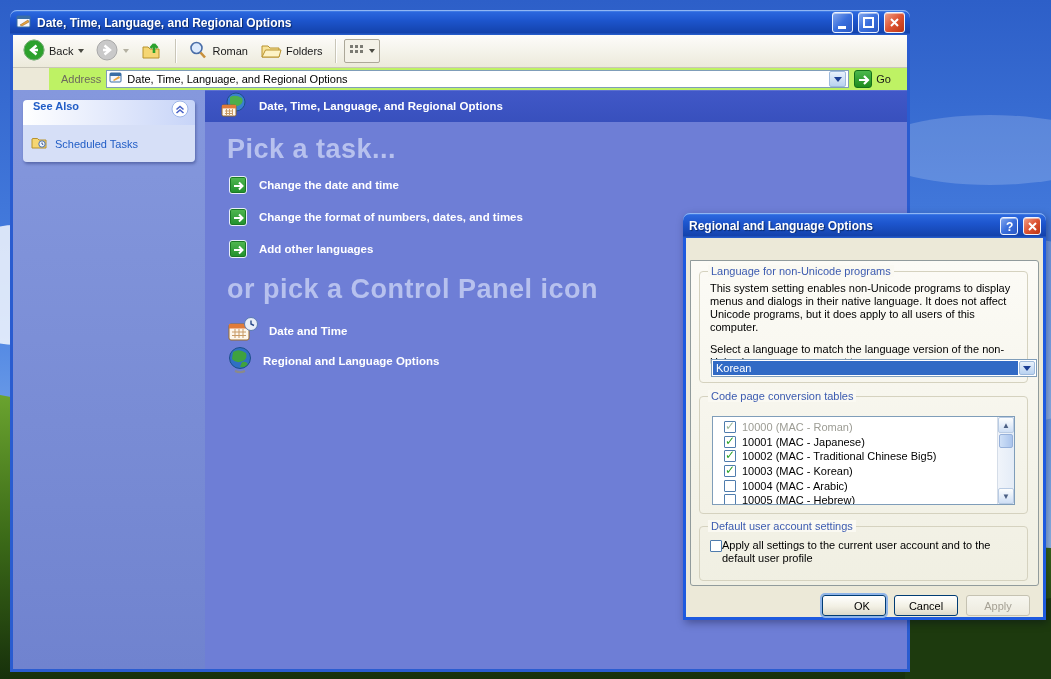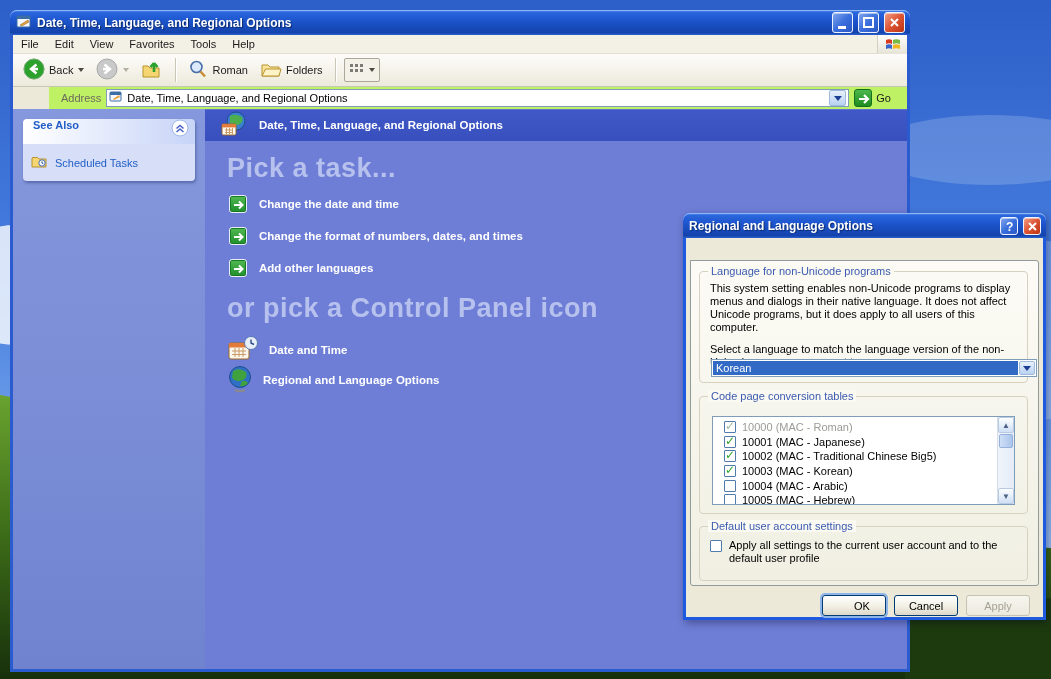--- a/index.html
+++ b/index.html
@@ -108,21 +108,21 @@
   .cb { width:12px; height:12px; background:#fff; border:1px solid #4f7cad; border-radius:1px; position:relative; flex:0 0 auto; }
   .cb.checked::before { content:"✓"; position:absolute; left:0px; top:-3px; font-size:12px; font-weight:bold; color:#2ba228; }
   .cb.checked.dim::before { color:#9ab89a; }
   .scrollbar { width:17px; background:linear-gradient(90deg,#f0f4fa,#e4ecf7); border-left:1px solid #d5dde8; display:flex; flex-direction:column; }
   .sb-btn { height:16px; border:1px solid #b9cbe3; border-radius:2px; background:linear-gradient(180deg,#fdfefe,#cfdff5);
     display:flex; align-items:center; justify-content:center; font-size:8px; color:#4d6185; }
   .sb-btn.down { margin-top:auto; }
   .sb-thumb { height:14px; margin:1px 1px; border:1px solid #97b1da; border-radius:2px; background:linear-gradient(90deg,#cfe0f7,#aac4ec); }
 
   #gb-user { top:265px; height:55px; }
-  .cb-row { display:flex; gap:7px; padding:12px 6px 0 10px; }
+  .cb-row { display:flex; padding:12px 6px 0 10px; }
   .cb-row .cb { margin-top:1px; }
   .cb-label { width:300px; line-height:13px; color:#000; }
 
   .dlg-buttons { position:absolute; top:357px; right:13px; display:flex; gap:8px; }
   .btn-xp { width:64px; height:21px; border:1px solid #003c74; border-radius:3px; color:#000; font-size:11px;
     background:linear-gradient(180deg,#ffffff,#f2f0e4 55%,#dcd9ca); display:flex; align-items:center; justify-content:center; }
   .btn-xp.default { box-shadow:0 0 0 2px #8fb4e8;padding-left:16px; }
   .btn-xp.disabled { border-color:#c5c2b2; color:#a5a195; background:linear-gradient(180deg,#f7f6ef,#eceade); }
 
   .icon { display:inline-block; flex:0 0 auto; }
@@ -175,36 +175,20 @@
       </span>
     <span class="cap-btn close">
         <svg width="21" height="21">
           <path d="M6 6 L13 13 M13 6 L6 13" stroke="#fff" stroke-width="2"></path>
         </svg>
       </span>
   </div>
 
   <div class="win-frame">
 
-    <div class="menubar">
-      <span class="menu-item">File</span>
-      <span class="menu-item">Edit</span>
-      <span class="menu-item">View</span>
-      <span class="menu-item">Favorites</span>
-      <span class="menu-item">Tools</span>
-      <span class="menu-item">Help</span>
-      <span class="menu-logo">
-        <svg width="16" height="14">
-            <path d="M1 3 Q4 1.5 7 3 L7 7 Q4 5.5 1 7 Z" fill="#d93b21"></path>
-            <path d="M8 3 Q11 1.5 15 3 L15 7 Q11 5.5 8 7 Z" fill="#76b944"></path>
-            <path d="M1 8 Q4 6.5 7 8 L7 12 Q4 10.5 1 12 Z" fill="#3a65c8"></path>
-            <path d="M8 8 Q11 6.5 15 8 L15 12 Q11 10.5 8 12 Z" fill="#f0b51f"></path>
-          </svg>
-      </span>
-    </div>
 
     <div class="toolbar">
       <span class="tb-btn">
         <span class="icon">
           <svg width="22" height="22">
               <circle cx="11" cy="11" r="10" fill="#2ca12c" stroke="#1a7a1a"></circle>
               <circle cx="11" cy="11" r="10" fill="none" stroke="#ffffff" stroke-opacity=".4"></circle>
               <path d="M13.5 6.5 L8 11 L13.5 15.5 M8.5 11 L15 11" stroke="#fff" stroke-width="2.4" fill="none"></path>
             </svg>
         </span>

